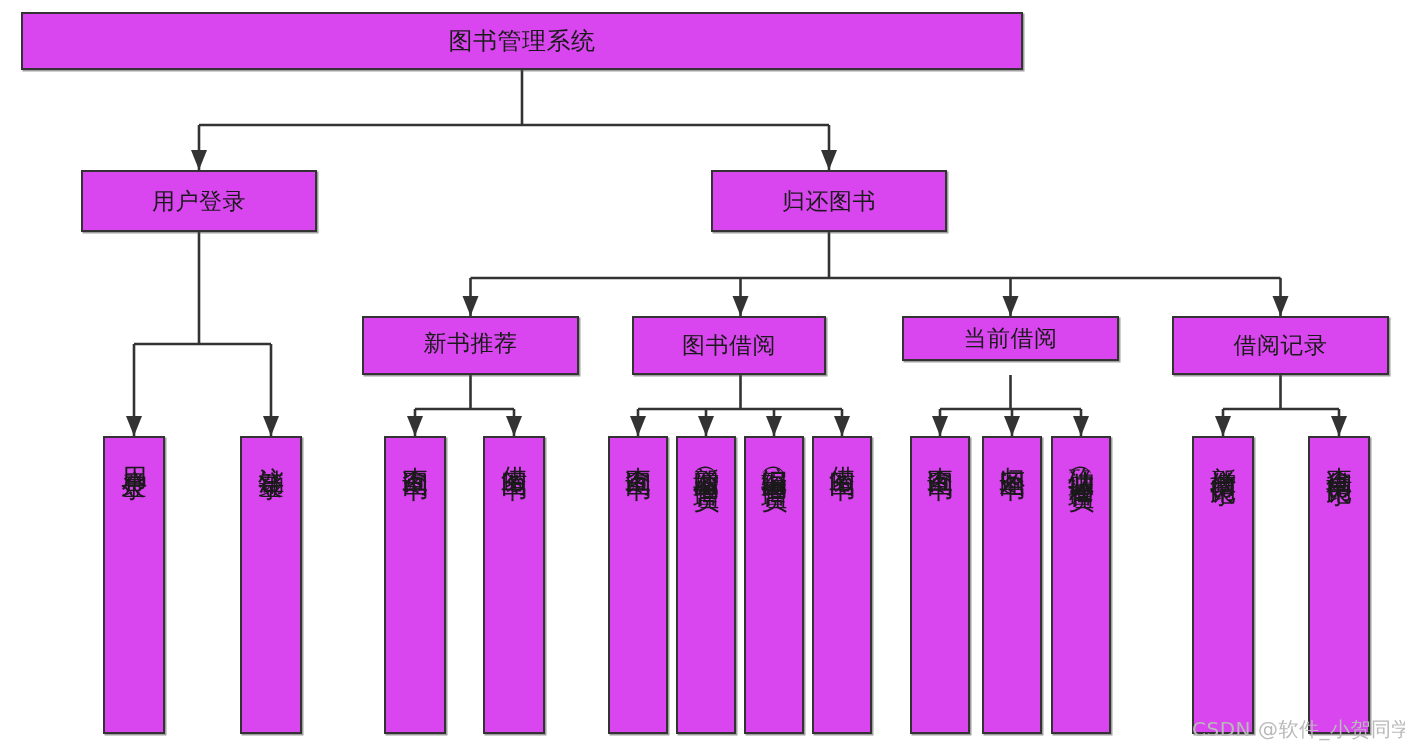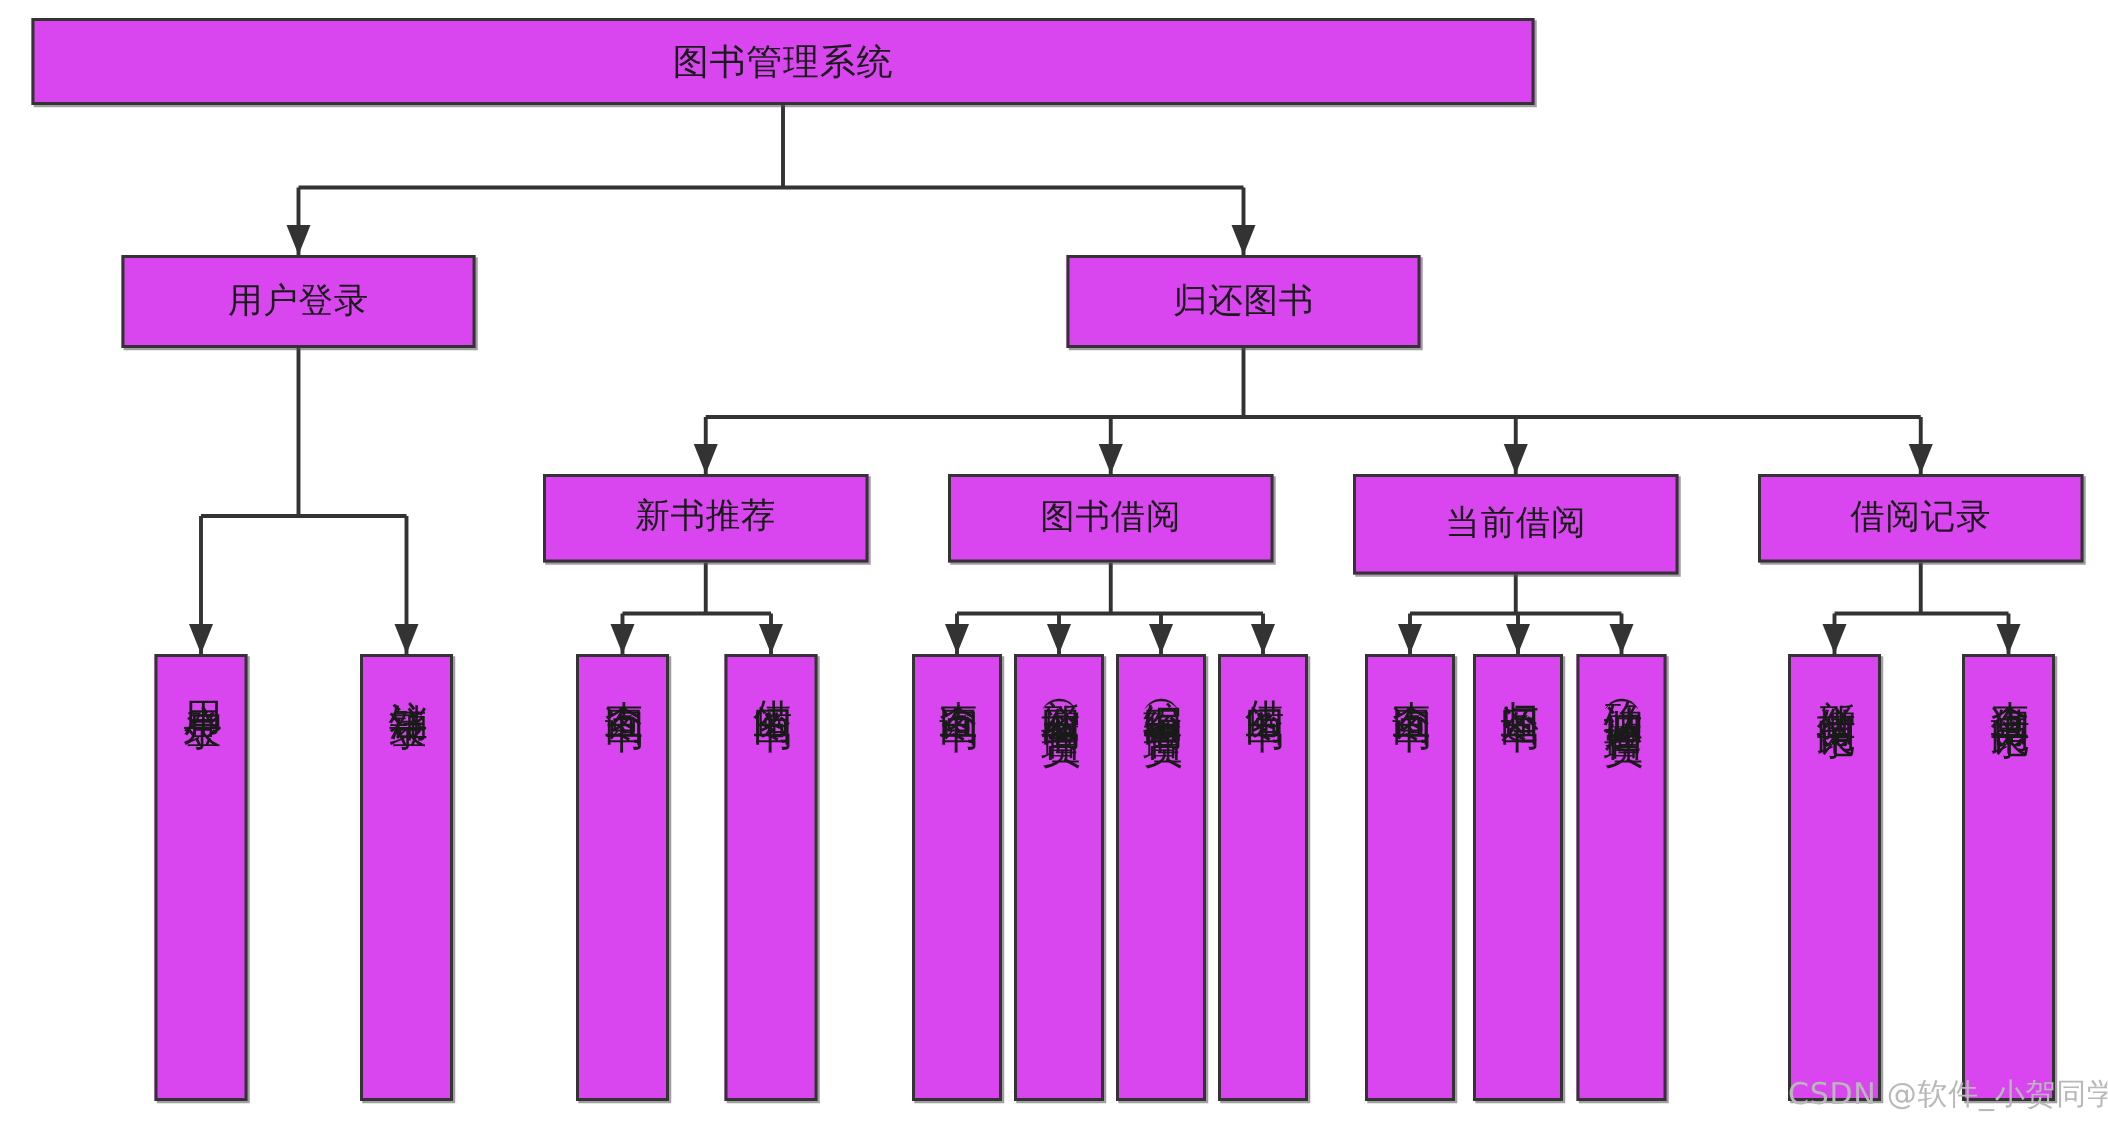--- a/index.html
+++ b/index.html
@@ -132,24 +132,24 @@
       </div>
       <div class="node horiz" style="left: 81px; top: 170px; width: 236px; height: 62px;">
         <span class="label">用户登录</span>
       </div>
       <div class="node horiz" style="left: 711px; top: 170px; width: 236px; height: 62px;">
         <span class="label">归还图书</span>
       </div>
       <div class="node horiz" style="left: 362px; top: 316px; width: 217px; height: 59px; font-family: Liberation Mono, monospace;">
         <span class="label">新书推荐</span>
       </div>
-      <div class="node horiz" style="left: 632px; top: 316px; width: 217px; height: 59px;">
+      <div class="node horiz" style="left: 632px; top: 316px; width: 194px; height: 59px;">
         <span class="label">图书借阅</span>
       </div>
-      <div class="node horiz" style="left: 902px; top: 316px; width: 217px; height: 67px;">
+      <div class="node horiz" style="left: 902px; top: 316px; width: 217px; height: 45px;">
         <span class="label">当前借阅</span>
       </div>
       <div class="node horiz" style="left: 1172px; top: 316px; width: 217px; height: 59px;">
         <span class="label">借阅记录</span>
       </div>
       <div class="node vert" style="left: 103px; top: 436px; width: 62px; height: 298px;">
         <span class="label">用户登录</span>
       </div>
       <div class="node vert" style="left: 240px; top: 436px; width: 62px; height: 298px;">
         <span class="label">注销登录</span>

